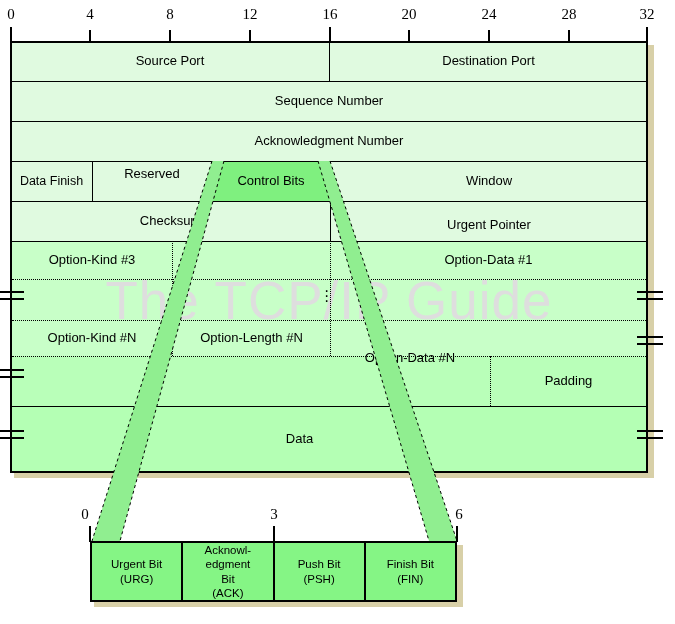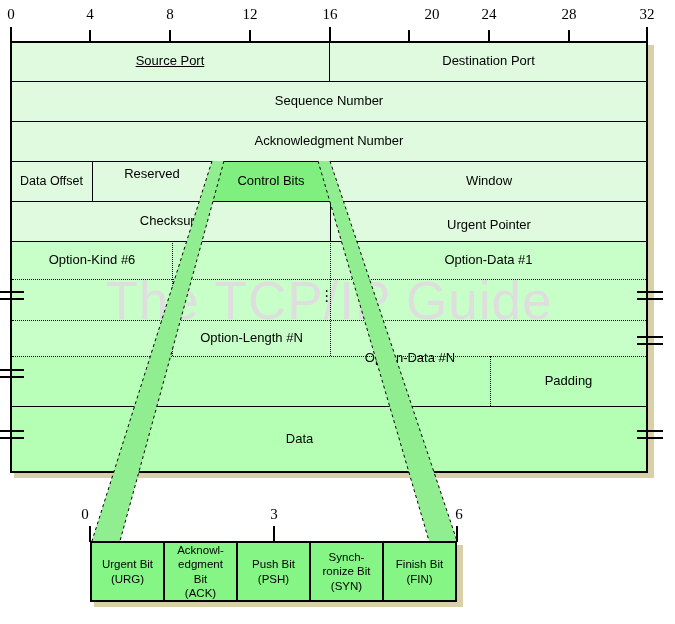--- a/index.html
+++ b/index.html
@@ -109,21 +109,21 @@
 <body>
 
 <div id="root">
 
   <div id="ruler-top">
     <div class="ruler-label" style="left:11px;">0</div>
     <div class="ruler-label" style="left:90px;">4</div>
     <div class="ruler-label" style="left:170px;">8</div>
     <div class="ruler-label" style="left:250px;">12</div>
     <div class="ruler-label" style="left:330px;">16</div>
-    <div class="ruler-label" style="left:409px;margin-left:23px;">20</div>
+    <div class="ruler-label" style="left:409px;">20</div>
     <div class="ruler-label" style="left:489px;">24</div>
     <div class="ruler-label" style="left:569px;">28</div>
     <div class="ruler-label" style="left:647px;">32</div>
 
     <div class="ruler-tick" style="left:10px;top:27px;height:16px;"></div>
     <div class="ruler-tick" style="left:89px;top:30px;height:13px;"></div>
     <div class="ruler-tick" style="left:169px;top:30px;height:13px;"></div>
     <div class="ruler-tick" style="left:249px;top:30px;height:13px;"></div>
     <div class="ruler-tick" style="left:329px;top:27px;height:16px;"></div>
     <div class="ruler-tick" style="left:408px;top:30px;height:13px;"></div>
@@ -192,37 +192,38 @@
     </div>
   <div class="brk" style="left:637px;top:336px;">
       <i class="a"></i>
       <i class="b"></i>
     </div>
   <div class="brk" style="left:637px;top:430px;">
       <i class="a"></i>
       <i class="b"></i>
     </div>
 
-  <div class="cell" style="left:11px;top:41px;width:318px;height:40px;text-decoration:underline;">Source Port</div>
+  <div class="cell" style="left:11px;top:41px;width:318px;height:40px;">Source Port</div>
   <div class="cell" style="left:330px;top:41px;width:317px;height:40px;">Destination Port</div>
 
   <div class="cell" style="left:11px;top:81px;width:636px;height:40px;">Sequence Number</div>
   <div class="cell" style="left:11px;top:121px;width:636px;height:40px;">Acknowledgment Number</div>
 
-  <div class="cell" style="left:11px;top:161px;width:81px;height:40px;font-size:12.5px;">Data Offset</div>
+  <div class="cell" style="left:11px;top:161px;width:81px;height:40px;font-size:12.5px;">Data Finish</div>
   <div class="cell" style="left:93px;top:154px;width:118px;height:40px;">Reserved</div>
   <div class="cell" style="left:212px;top:161px;width:118px;height:40px;">Control Bits</div>
   <div class="cell" style="left:331px;top:161px;width:316px;height:40px;">Window</div>
 
   <div class="cell" style="left:11px;top:201px;width:319px;height:40px;">Checksum</div>
   <div class="cell" style="left:331px;top:201px;width:316px;height:48px;">Urgent Pointer</div>
 
-  <div class="cell" style="left:12px;top:241px;width:160px;height:38px;">Option-Kind #6</div>
+  <div class="cell" style="left:12px;top:241px;width:160px;height:38px;">Option-Kind #3</div>
   <div class="cell" style="left:331px;top:241px;width:315px;height:38px;">Option-Data #1</div>
 
+  <div class="cell" style="left:12px;top:320px;width:160px;height:36px;">Option-Kind #N</div>
   <div class="cell" style="left:173px;top:320px;width:157px;height:36px;">Option-Length #N</div>
   <div class="cell" style="left:331px;top:346px;width:158px;height:24px;">Option-Data #N</div>
 
   <div class="cell" style="left:491px;top:357px;width:155px;height:48px;">Padding</div>
   <div class="cell" style="left:12px;top:407px;width:575px;height:64px;">Data</div>
 
   <svg id="connectors" viewBox="0 0 675 624" xmlns="http://www.w3.org/2000/svg">
 
     <polygon points="212,161 224,161 120,541 92,541" fill="#90EE90" stroke="none"></polygon>
     <polyline points="212,161 92,541" fill="none" stroke="#000" stroke-width="1" stroke-dasharray="3,3"></polyline>
@@ -262,26 +263,19 @@
       </span>
     </div>
     <div class="flag">
       <span>
         <span>Push Bit</span><br>
         <span>(PSH)</span>
       </span>
     </div>
     <div class="flag">
       <span>
-        <span>Synch-</span><br>
-        <span>ronize Bit</span><br>
-        <span>(SYN)</span>
-      </span>
-    </div>
-    <div class="flag">
-      <span>
         <span>Finish Bit</span><br>
         <span>(FIN)</span>
       </span>
     </div>
   </div>
 
 </div>
 
 </body></html>

